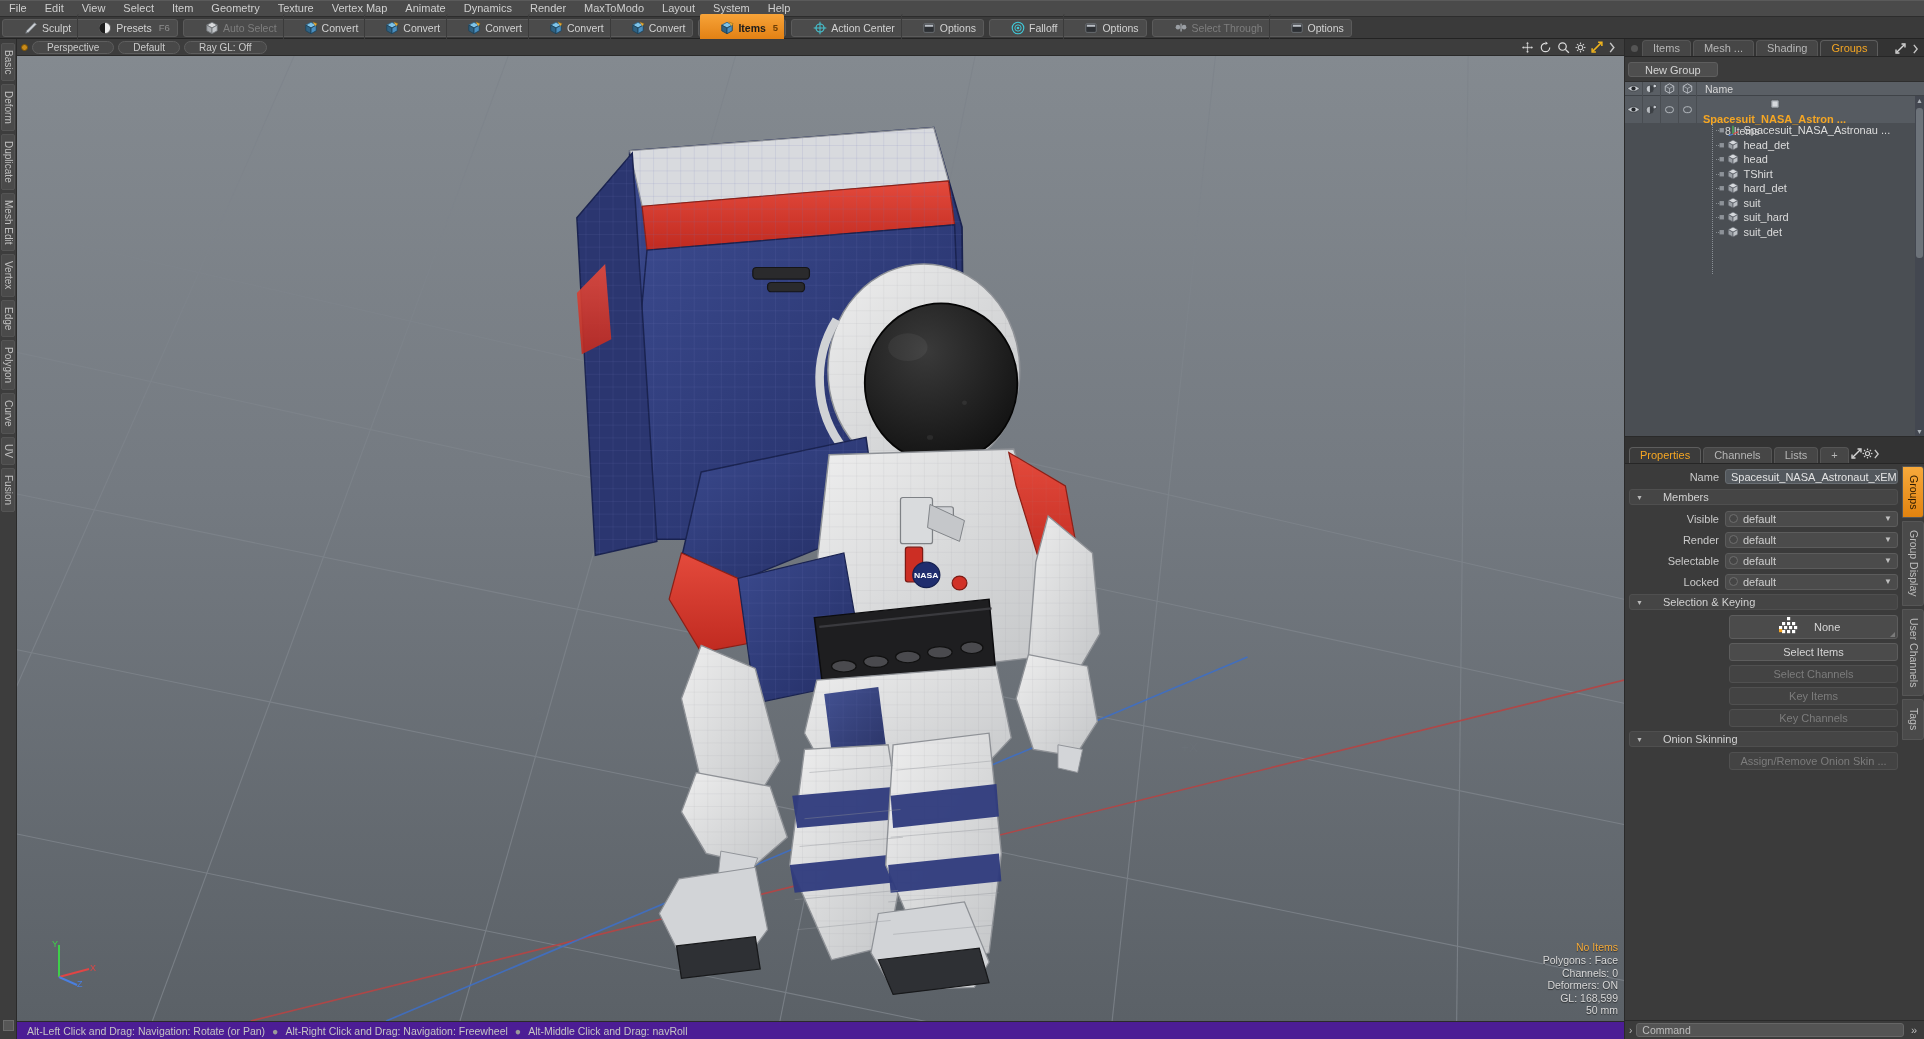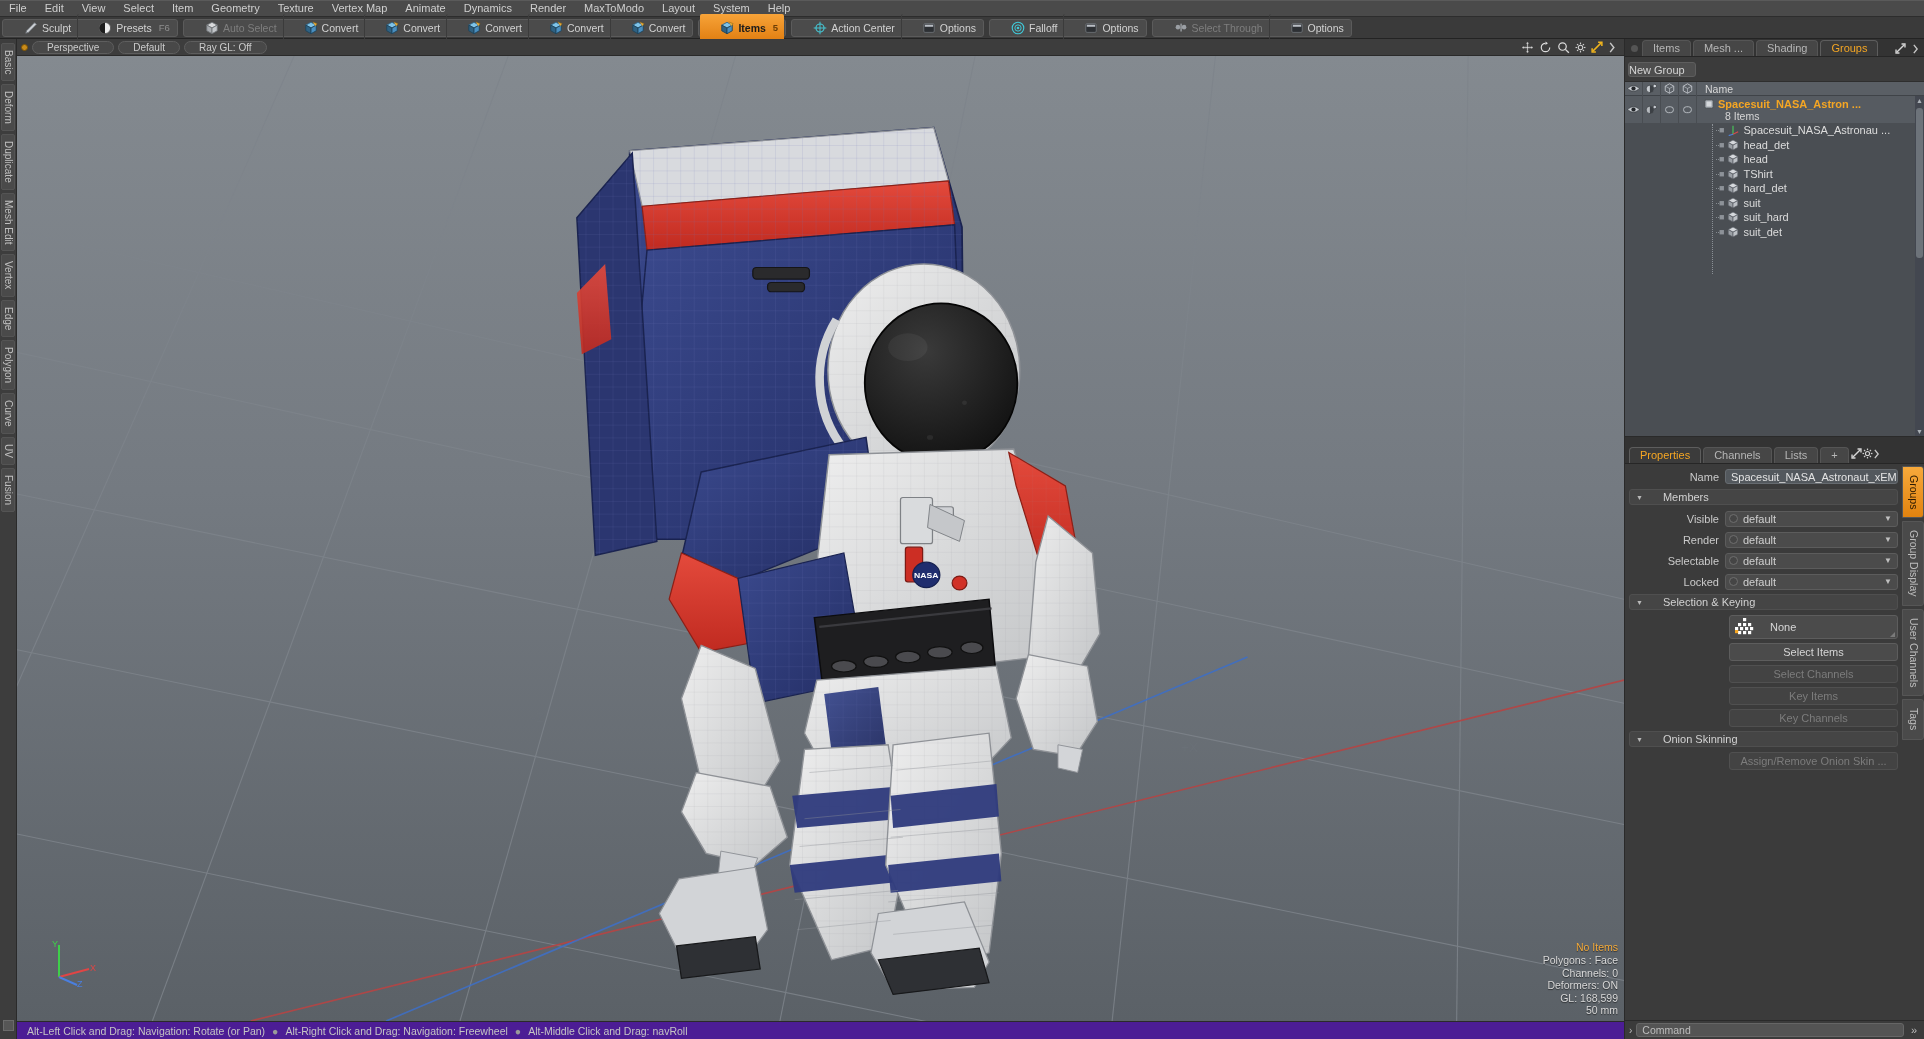--- a/index.html
+++ b/index.html
@@ -120,38 +120,38 @@
   .tab {
     height: 16px; line-height: 15px; padding: 0 10px; font-size: 11px; color: #b6b6b6;
     background: #464646; border: 1px solid #555; border-bottom: none;
     border-radius: 4px 4px 0 0; margin-right: 2px; cursor: default; white-space: nowrap;
   }
   .tab.active { color: #f5a623; background: #3b3b3b; border-color: #5d5d5d; font-weight: normal; }
   .tabstrip .tail { margin-left: auto; display: flex; align-items: center; gap: 6px; padding: 0 5px 2px 0; }
 
   .newgroup-row { background: #3b3b3b; padding: 3px 3px; }
   .newgroup-btn {
-    display: inline-block; height: 15px; line-height: 14px; padding: 0 0;
+    display: inline-block; height: 15px; line-height: 14px; padding: 0 16px;
     background: #4e4e4e; border: 1px solid #5e5e5e; border-radius: 3px;
     color: #d4d4d4; font-size: 11px; cursor: default; min-width: 68px;
   }
 
   .grouplist { background: #4a4e53; border-top: 1px solid #2e2e2e; height: 355px; position: relative; overflow: hidden; }
   .gl-head { display: flex; height: 14px; background: #5a5f65; border-bottom: 1px solid #3f4348; align-items: center; }
   .gl-head .colico { width: 18px; display: flex; align-items: center; justify-content: center;
       border-right: 1px solid #494d52; height: 14px; }
   .gl-head .colname { padding-left: 8px; color: #d8d8d8; font-size: 10.5px; }
 
   .gl-row { display: flex; align-items: center; min-height: 14px; font-size: 11px; color: #d7d7d7; }
   .gl-row .cell { width: 18px; height: 18px; display:flex; align-items:center; justify-content:center;
       border-right: 1px solid #494d52; flex: none; }
   .gl-row.parent { background: #565b61; height: 27px; align-items: flex-start; }
   .gl-row.parent .cell { height: 27px; }
   .gl-parent-text { padding-left: 6px; padding-top: 2px; }
-  .gl-parent-text .pname { color: #f5a623; font-weight: bold; font-size: 11px; display:flex; align-items:center; gap:3px;}
+  .gl-parent-text .pname { color: #f5a623; font-weight: bold; font-size: 11px; display:flex; align-items:center; gap:3px;flex-direction:column;}
   .gl-parent-text .pcount { color: #d6d6d6; font-size: 10.5px; padding-left: 22px; }
   .gl-child { display: flex; align-items: center; height: 14.5px; padding-left: 90px; gap: 4px; }
   .gl-child .dash { color: #8d9298; font-size: 9px; letter-spacing: -1px; }
   .gl-child .lbl { color: #dcdcdc; font-size: 11px; white-space: nowrap; }
   .gl-tree-line { position: absolute; left: 87px; top: 42px; width: 1px; height: 150px;
       border-left: 1px dotted #8b9096; }
   .gl-scroll { position: absolute; right: 0; top: 14px; bottom: 0; width: 9px; background: #434750; }
   .gl-scroll .thumb { position: absolute; top: 2px; left: 1px; width: 7px; height: 150px; background: #6d737a; border-radius: 3px; }
   .gl-arrow { position:absolute; right:1px; width:7px; text-align:center; color:#aab0b6; font-size:7px; }
 
@@ -179,21 +179,21 @@
     margin: 2px 26px 5px 4px; padding-left: 6px; display: flex; align-items: center; gap: 20px;
   }
   .section .tri { font-size: 7px; color: #b9b9b9; }
 
   .pbtn {
     margin-left: 104px; margin-right: 26px; height: 18px; line-height: 17px;
     background: #4b4b4b; border: 1px solid #5d5d5d; border-radius: 3px;
     color: #d6d6d6; font-size: 11px; text-align: center; margin-bottom: 4px; cursor: default;
   }
   .pbtn.disabled { color: #7c7c7c; background: #434343; border-color: #505050; }
-  .pbtn.none-btn { display: flex; align-items: center; height: 24px; line-height: 23px; position: relative; }
+  .pbtn.none-btn { display: flex; height: 24px; line-height: 23px; position: relative; padding-left: 44px; }
   .pbtn.none-btn .glyphbox { width: 26px; height: 20px; margin: 0 4px 0 2px; flex:none; }
   .pbtn.none-btn .ntext { flex: 1; text-align: left; padding-left: 8px; }
   .pbtn.none-btn .corner { position:absolute; right:2px; bottom:1px; width:0;height:0;
      border-left:5px solid transparent; border-bottom:5px solid #7a7a7a; }
 
   
   .vtabs-right { position: absolute; right: 0; top: 0; width: 22px; display: flex; flex-direction: column; padding-top: 2px; }
   .vtabs-right .vt {
     writing-mode: vertical-rl; text-orientation: mixed; font-size: 10.5px;
     background: #4a4a4a; border: 1px solid #565656; border-radius: 0 3px 3px 0;

